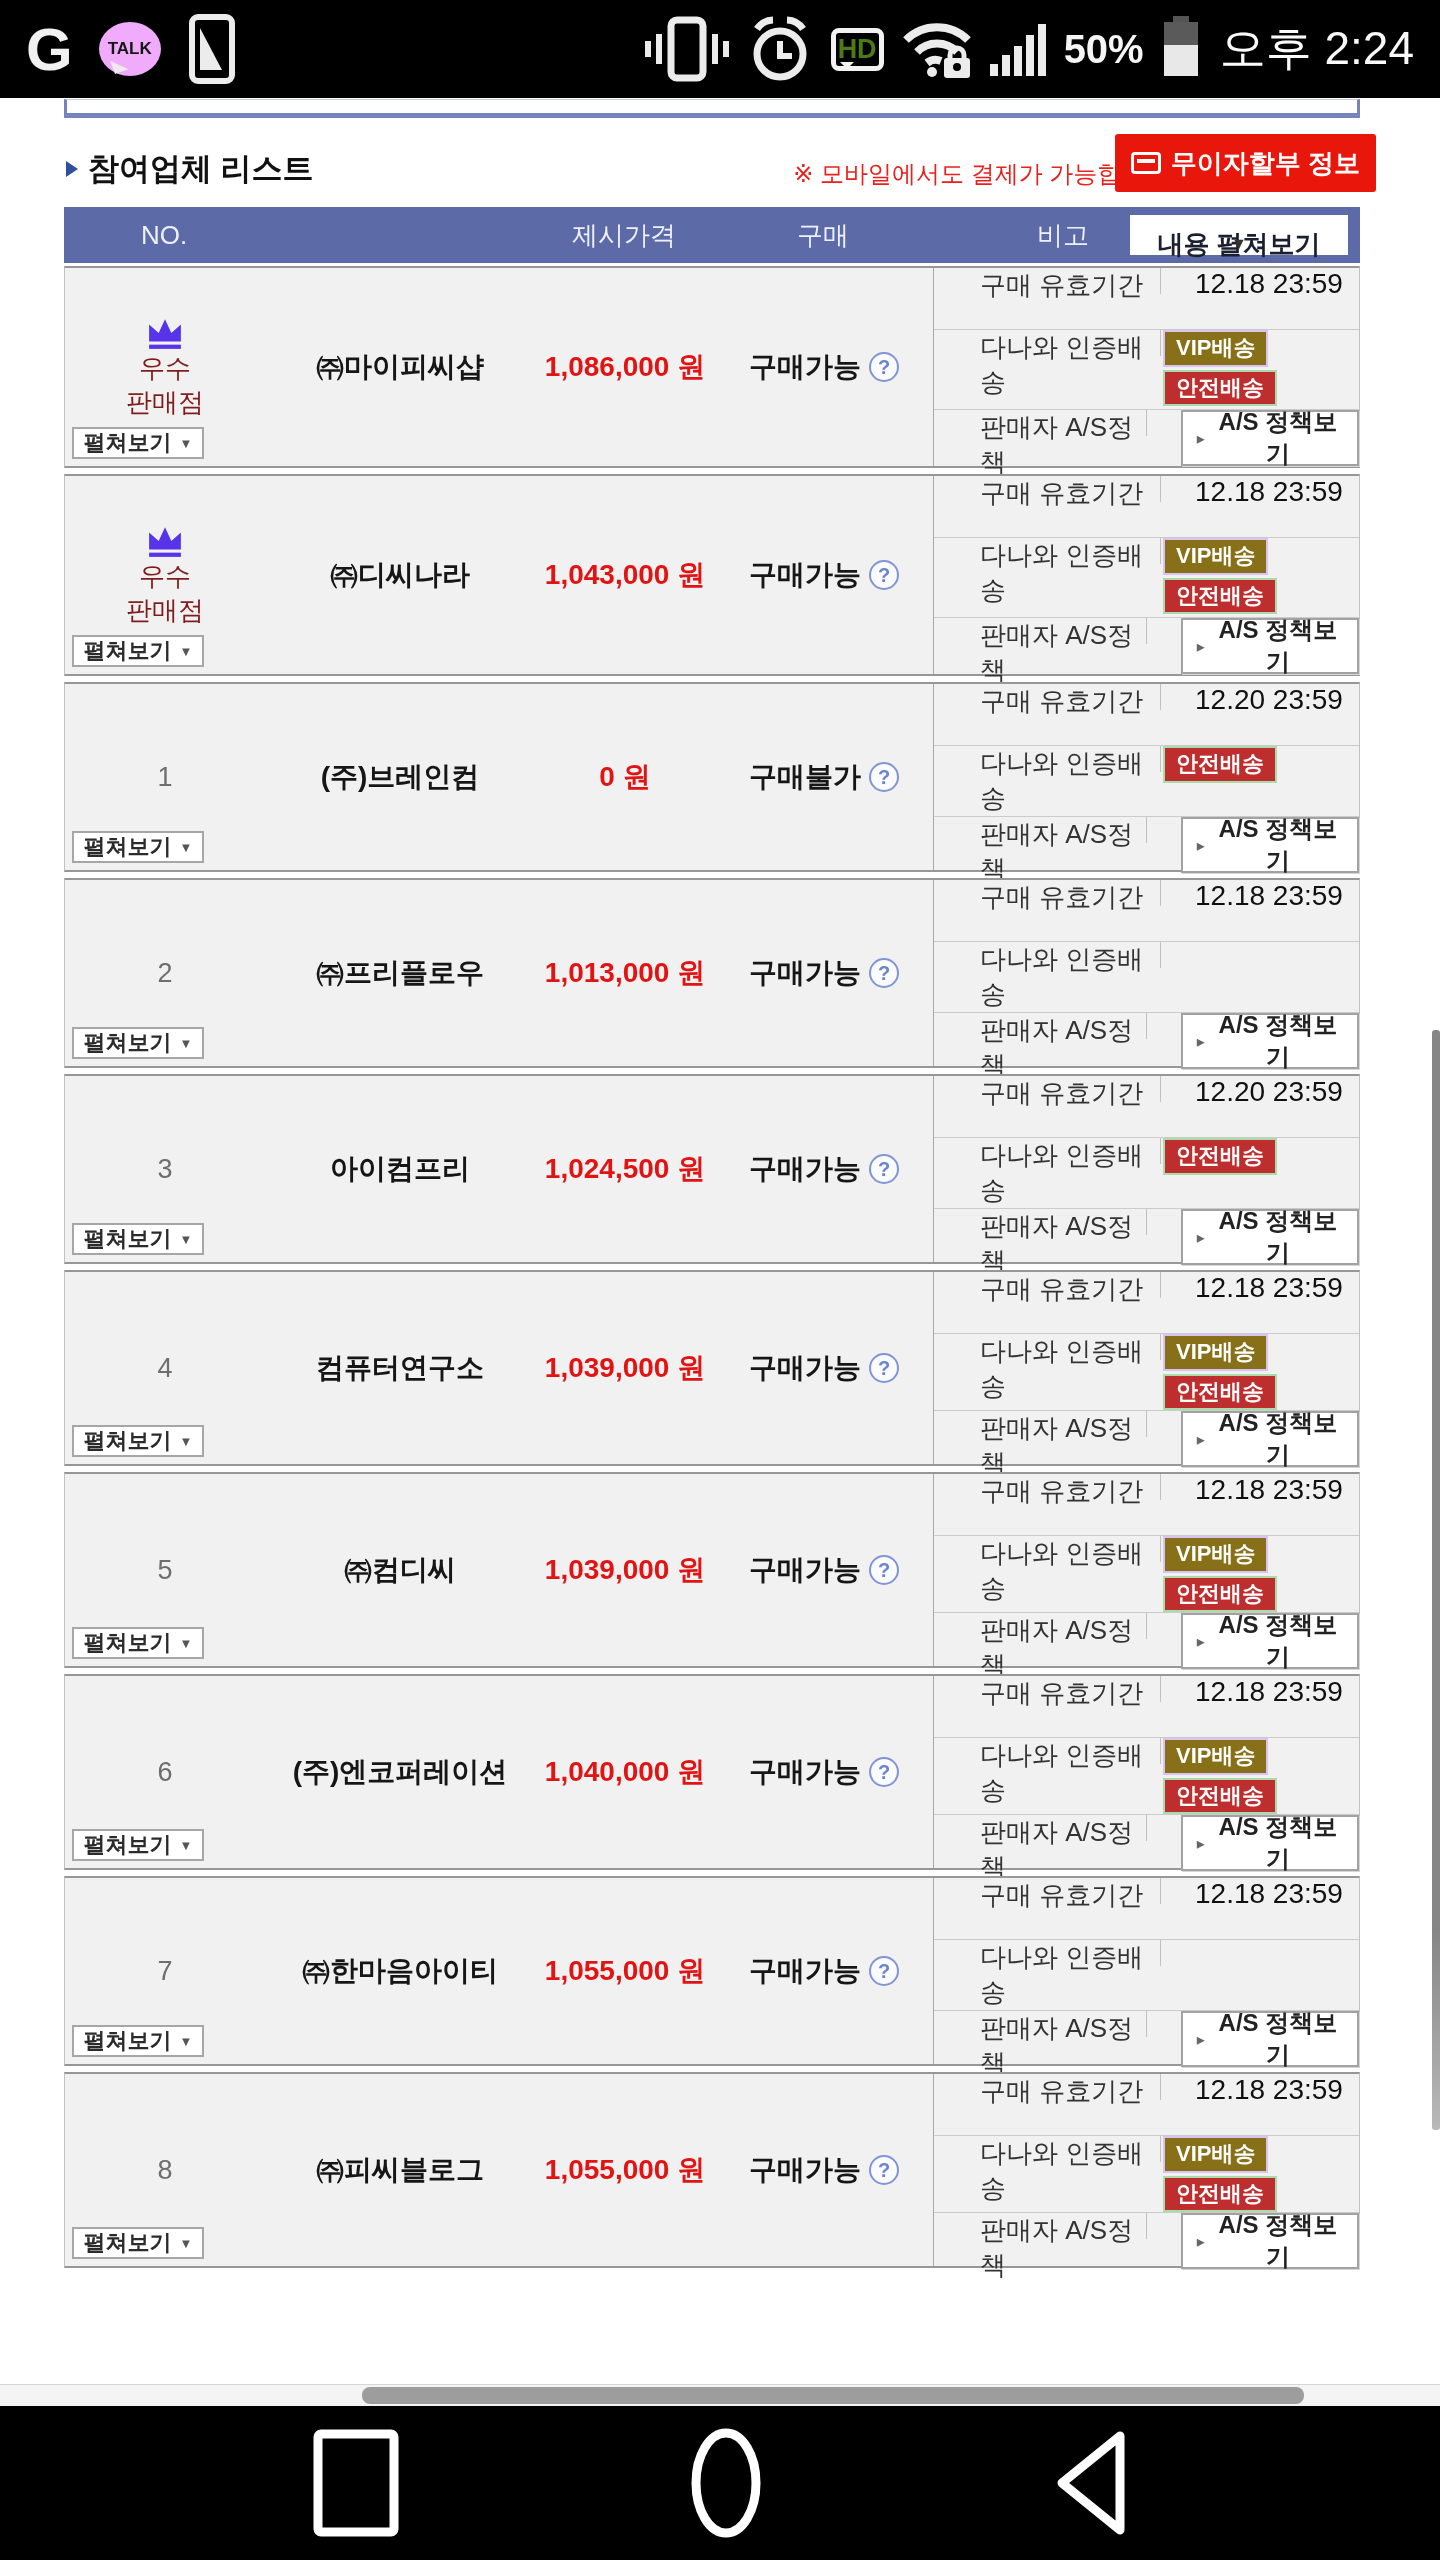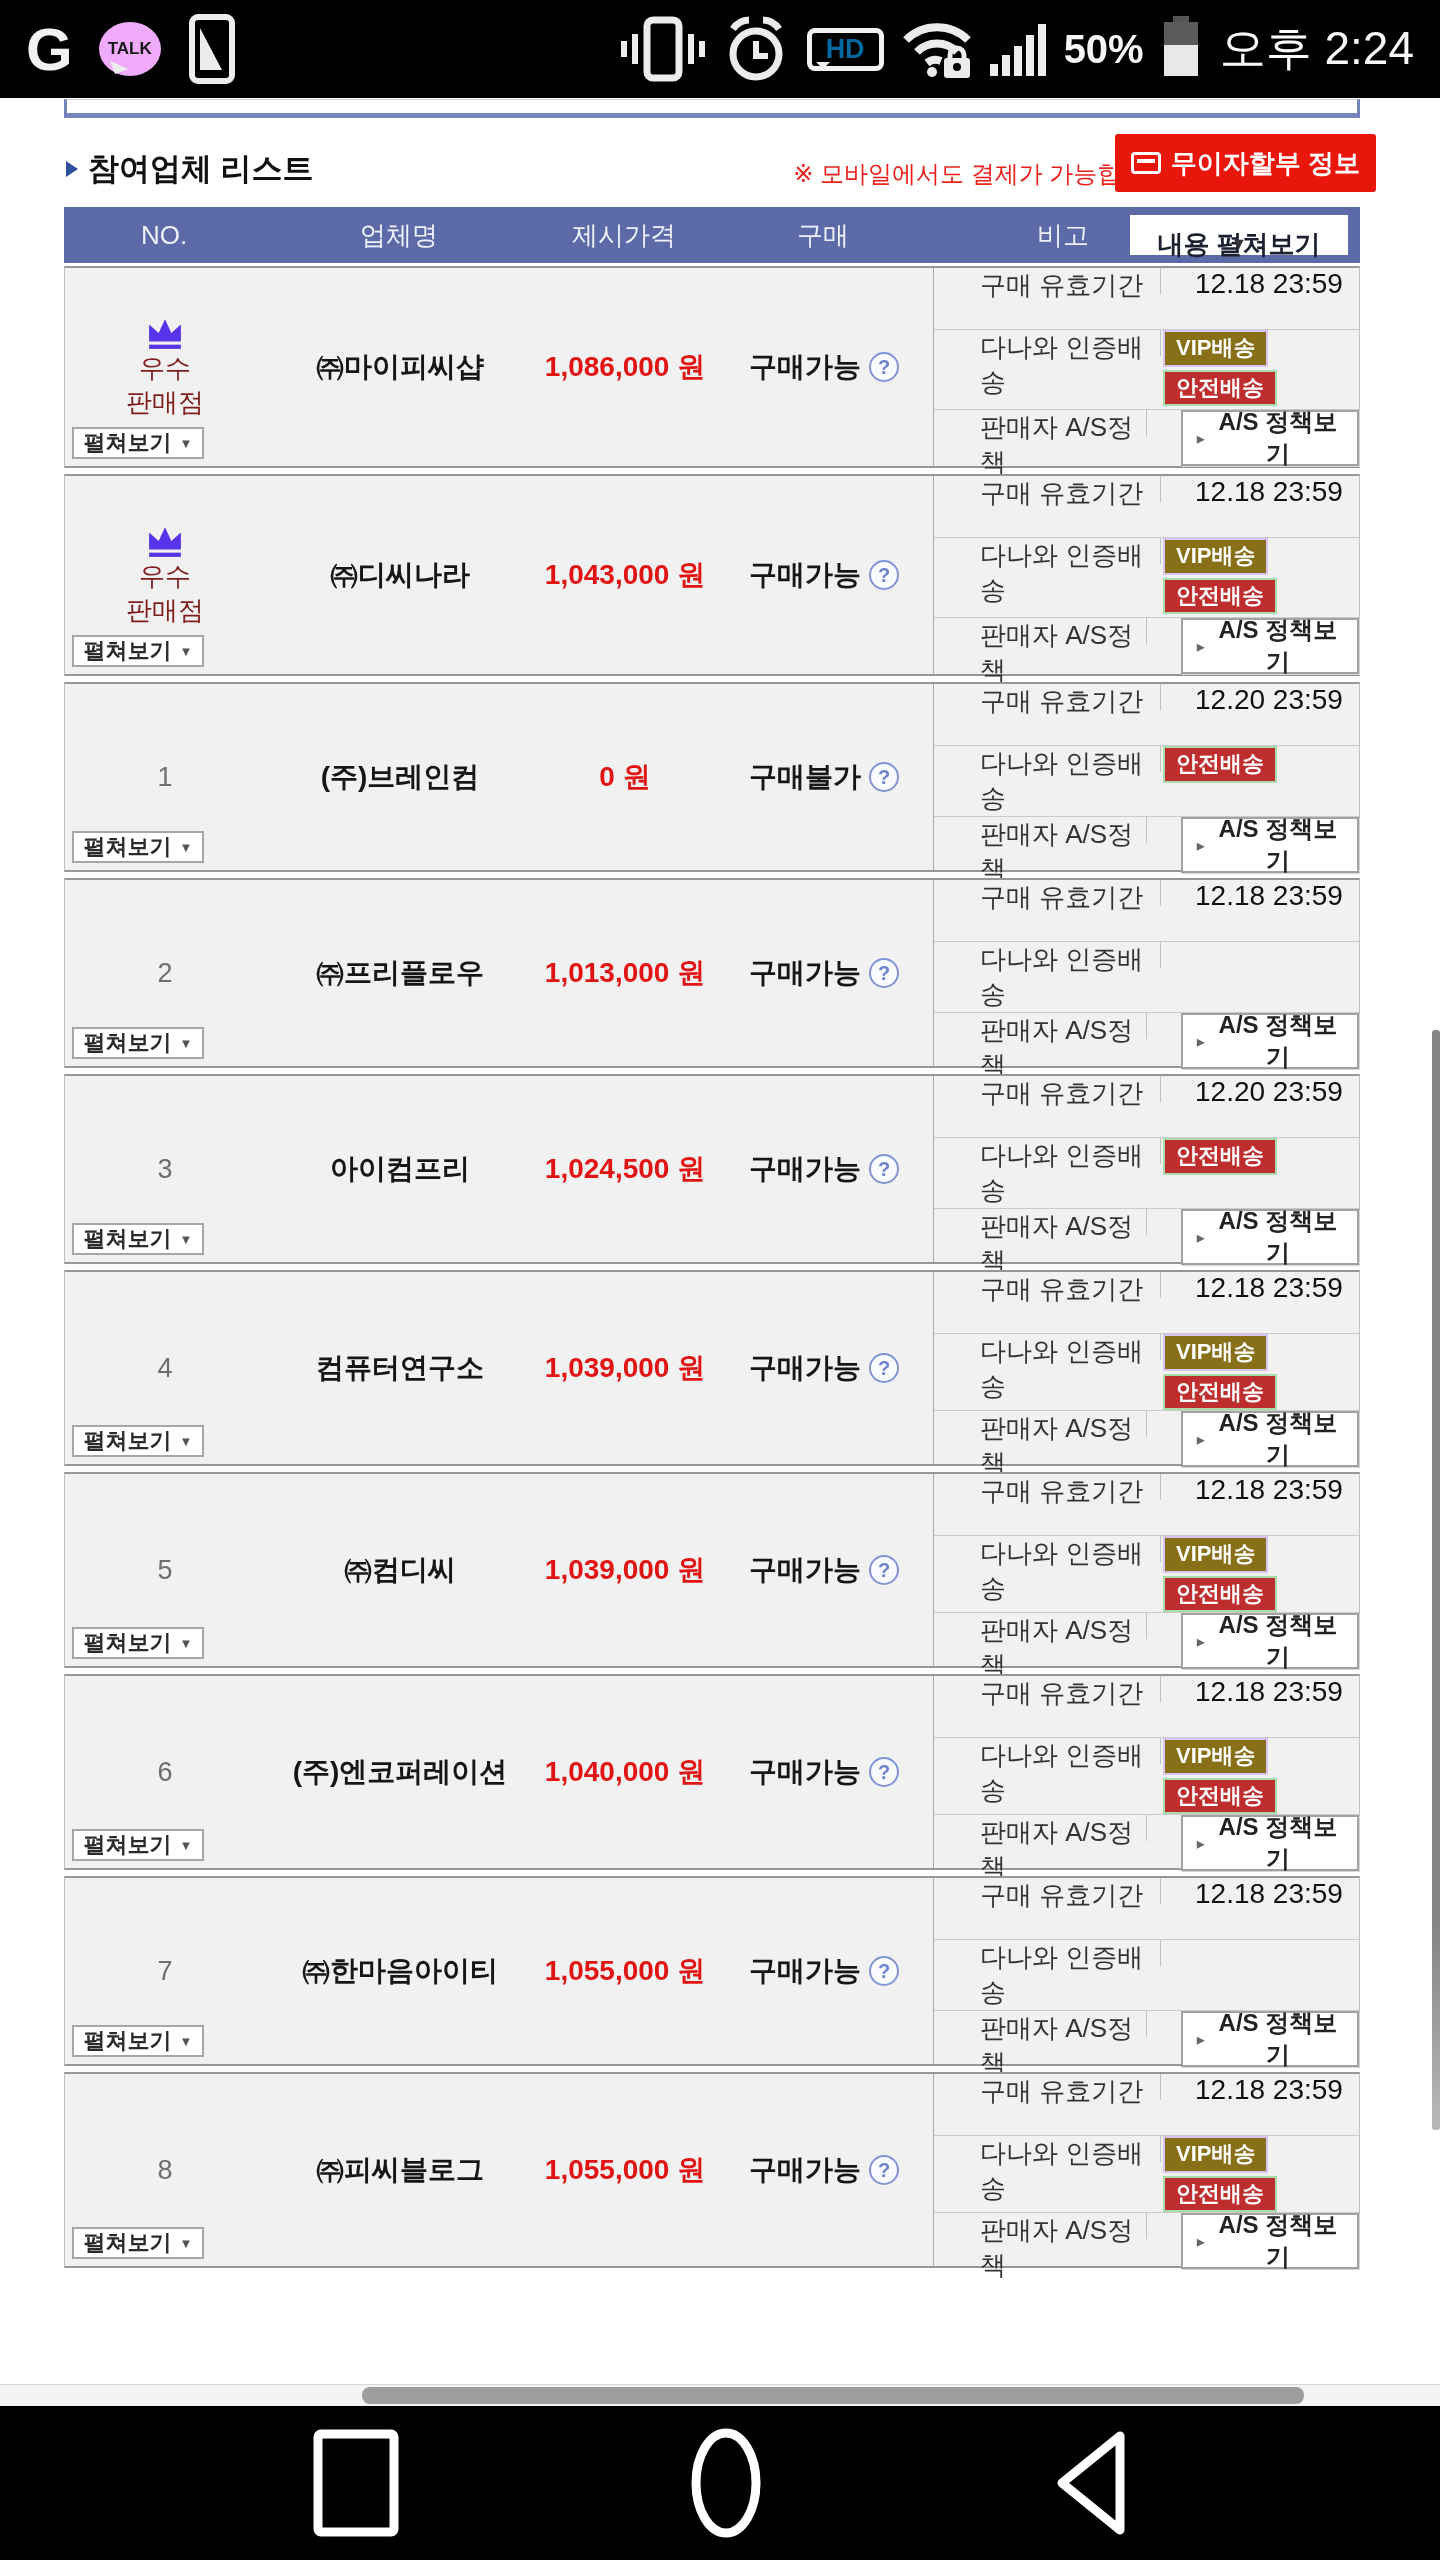--- a/index.html
+++ b/index.html
@@ -16,21 +16,21 @@
   .status-bar{position:absolute;top:0;left:0;width:1440px;height:98px;background:#000;
     display:flex;align-items:center;padding:0 26px;color:#fff;}
   .sb-left{display:flex;align-items:center;gap:28px;}
   .sb-right{margin-left:auto;display:flex;align-items:center;gap:16px;}
   .g-glyph{font-size:60px;font-weight:800;color:#f2f2f2;letter-spacing:-2px;}
   .talk-bubble{position:relative;width:62px;height:54px;background:#f0abfc;border-radius:50%;
     display:flex;align-items:center;justify-content:center;}
   .talk-bubble::after{content:"";position:absolute;left:6px;bottom:-8px;width:0;height:0;
     border:10px solid transparent;border-top-color:#ececec;transform:rotate(25deg);}
   .talk-txt{color:#161616;font-size:17px;font-weight:bold;letter-spacing:0;}
-  .hd-box{border:5px solid #f2f2f2;border-radius:8px;padding:1px 14px;font-size:27px;font-weight:bold;color:#0369a1;position:relative;}
+  .hd-box{border:5px solid #f2f2f2;border-radius:8px;padding:1px 2px;font-size:27px;font-weight:bold;color:#4d7c0f;position:relative;}
   .hd-box::after{content:"";position:absolute;left:4px;bottom:-10px;width:0;height:0;
     border:7px solid transparent;border-top-color:#f2f2f2;}
   .pct{font-size:40px;color:#f5f5f5;font-weight:bold;}
   .battery{position:relative;width:34px;height:54px;background:#e8e8e8;margin-left:4px;}
   .battery::before{content:"";position:absolute;top:-6px;left:9px;width:16px;height:6px;background:#555;}
   .battery .charge-top{position:absolute;top:0;left:0;width:100%;height:42%;background:#5a5a5a;}
   .time{font-size:46px;color:#fafafa;margin-left:6px;}
 
   
   .top-box-edge{position:absolute;left:64px;top:99px;width:1296px;height:19px;
@@ -170,21 +170,20 @@
     </div>
     <span class="notice">※ 모바일에서도 결제가 가능합니다.</span>
     <button class="installment-btn">
       <span class="card-ic"></span>
       <span>무이자할부 정보</span>
     </button>
   </div>
 
   <div class="thead">
     <span class="h-no">NO.</span>
-    <span class="h-vendor">업체명</span>
     <span class="h-price">제시가격</span>
     <span class="h-purchase">구매</span>
     <span class="h-note">비고</span>
     <button class="expand-all-btn">
       <span>내용 펼쳐보기</span>
       <span class="caret">▼</span>
     </button>
   </div>
 
   <div class="tbody" id="table-body">

